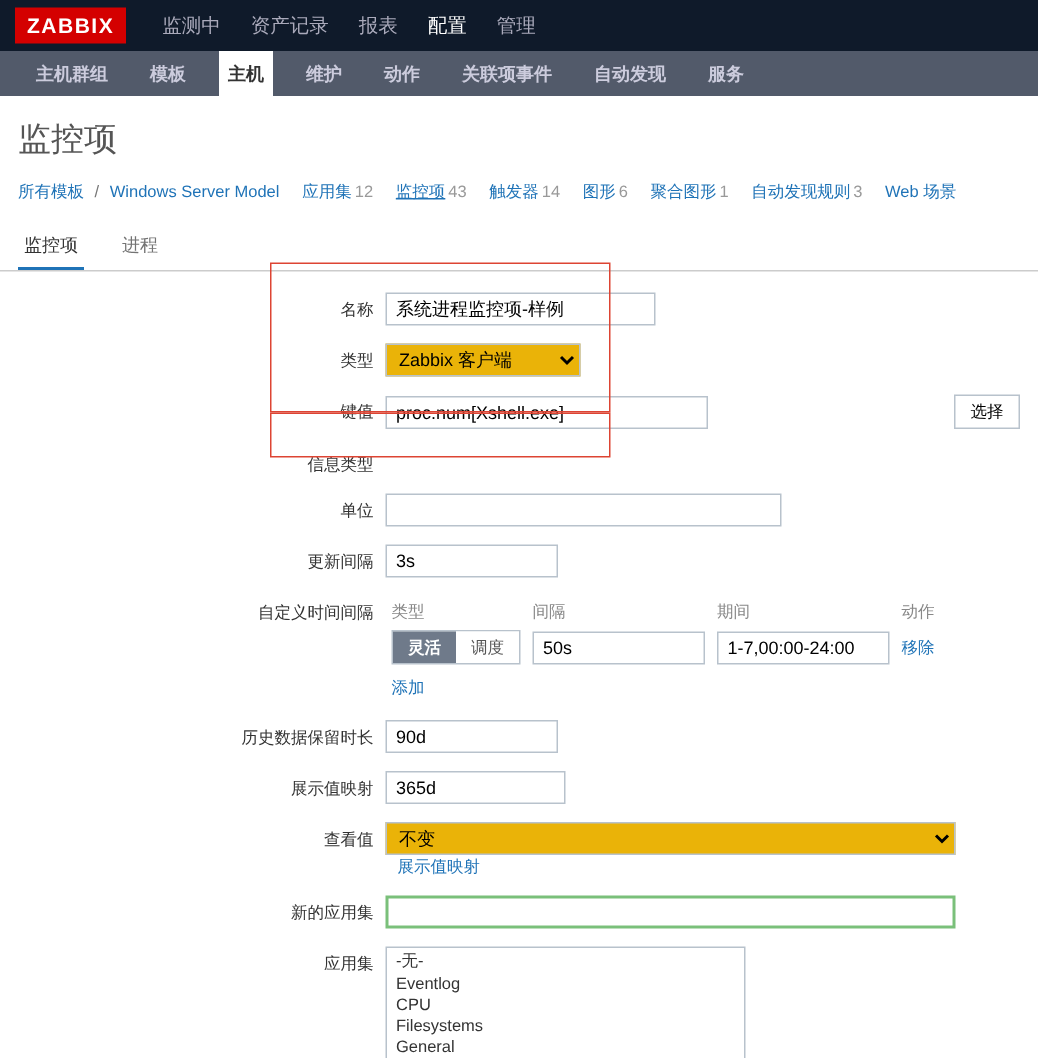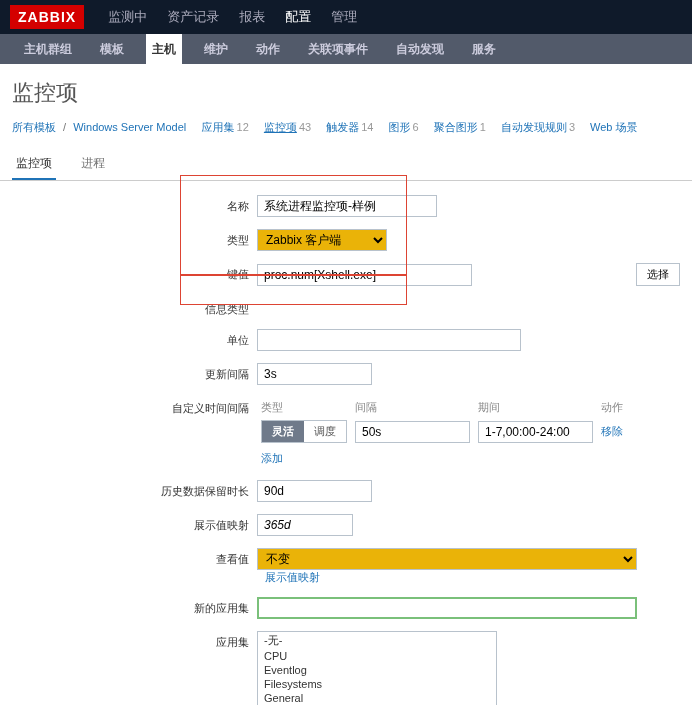--- a/index.html
+++ b/index.html
@@ -42,21 +42,21 @@
   select.sel { border: 1px solid #b8c2cc; padding: 2px 4px; font-size: 12px; height: 22px; background: #eab308; }
   .btn-plain { border: 1px solid #b8c2cc; background: #fff; padding: 3px 10px; font-size: 11px; cursor: pointer; margin-left: 6px; }
   
   .w-name { width: 180px; }
   .w-type { width: 130px; }
   .w-key { width: 215px; }
   .w-info { width: 130px; }
   .w-unit { width: 264px; }
   .w-upd { width: 115px; }
   .w-hist { width: 115px; }
-  .w-trend { width: 96px; font-style: italic; }
+  .w-trend { width: 120px; }
   .w-show { width: 380px; }
   
   
   .redbox { border: 1px solid #d43; position: absolute; pointer-events: none; }
   .formwrap { position: relative; }
   
   
   .ci-table { border-collapse: collapse; font-size: 11px; }
   .ci-table th { text-align: left; color: #888; padding: 3px 30px 3px 4px; font-weight: normal; }
   .ci-table td { padding: 2px 4px; }
@@ -225,22 +225,22 @@
     <div class="controls">
         <input type="text" class="newapp" value="" style="">
       </div>
   </div>
 
   <div class="form-row">
     <div class="label">应用集</div>
     <div class="controls listwrap">
       <div class="listbox">
         <div class="opt">-无-</div>
+        <div class="opt">Eventlog</div>
         <div class="opt">CPU</div>
-        <div class="opt">Eventlog</div>
         <div class="opt">Filesystems</div>
         <div class="opt">General</div>
 
       </div>
 
     </div>
   </div>
 
 </div>
 

